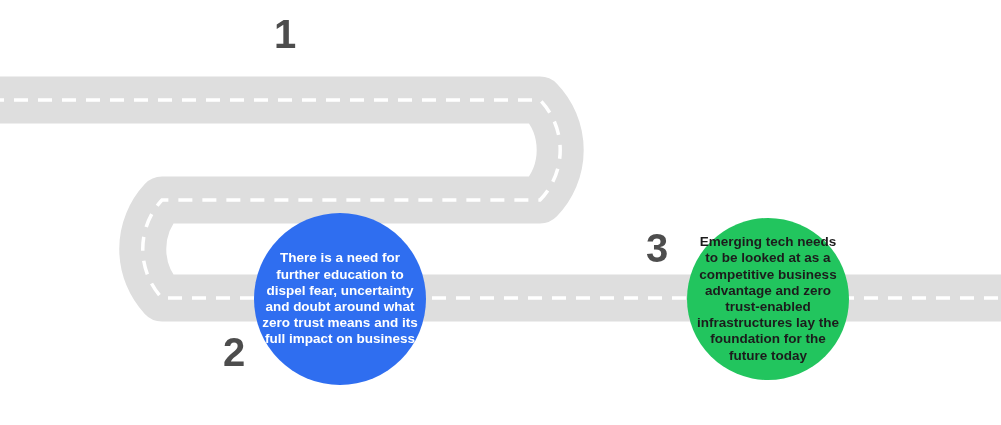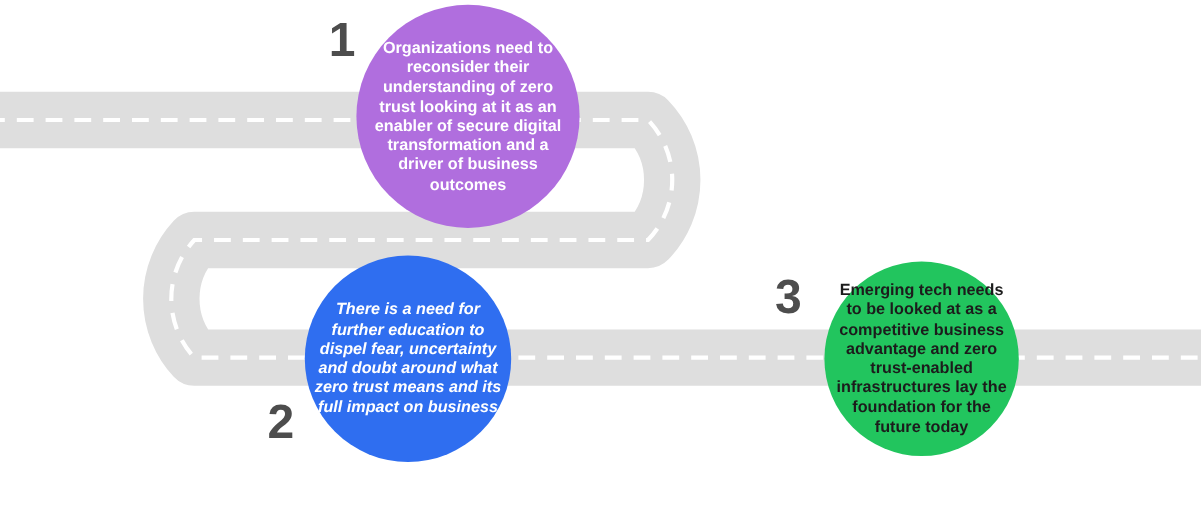--- a/index.html
+++ b/index.html
@@ -119,27 +119,24 @@
     <path id="road-centerline" d="M -10,100
              L 540,100
              A 72,72 0 0 1 540,200
              L 162,200
              A 72,72 0 0 0 162,298
              L 1011,298" fill="none" stroke="#ffffff" stroke-width="3.5" stroke-linecap="butt" stroke-dasharray="14 10"></path>
   </svg>
 
   <div class="step-number" id="number-1" style="color: rgb(77, 77, 77);">1</div>
 
-  <div class="step-circle" id="circle-1" style="background: rgb(176, 110, 222);">
-    <div class="step-text" style="color: rgb(255, 255, 255);">Organizations need to reconsider their understanding of zero trust looking at it as an enabler of secure digital transformation and a driver of business outcomes</div>
-  </div>
 
   <div class="step-number" id="number-2" style="color: rgb(77, 77, 77);">2</div>
 
-  <div class="step-circle" id="circle-2" style="background: rgb(47, 110, 240); font-style: italic;">
+  <div class="step-circle" id="circle-2" style="background: rgb(47, 110, 240);">
     <div class="step-text" style="color: rgb(255, 255, 255);">There is a need for further education to dispel fear, uncertainty and doubt around what zero trust means and its full impact on business</div>
   </div>
 
   <div class="step-number" id="number-3" style="color: rgb(77, 77, 77);">3</div>
 
   <div class="step-circle" id="circle-3" style="background: #22c55e;">
     <div class="step-text" style="color: rgb(28, 28, 28);">Emerging tech needs to be looked at as a competitive business advantage and zero trust-enabled infrastructures lay the foundation for the future today</div>
   </div>
 
 </div>

